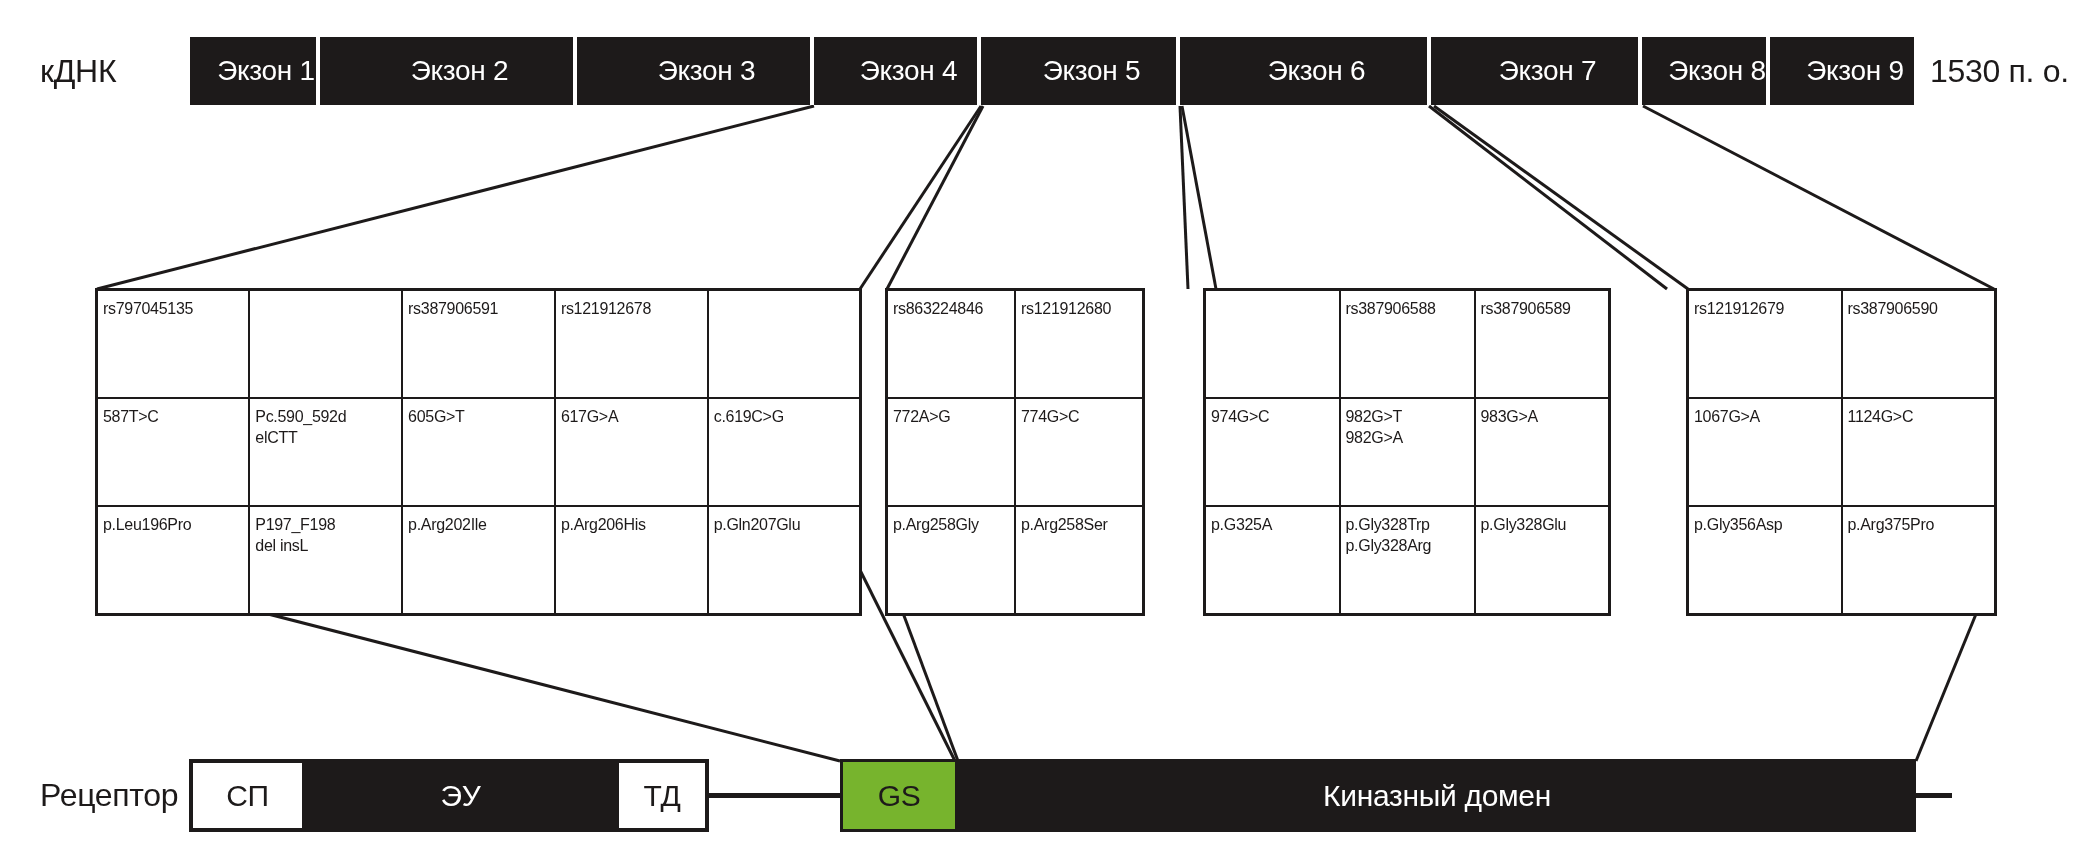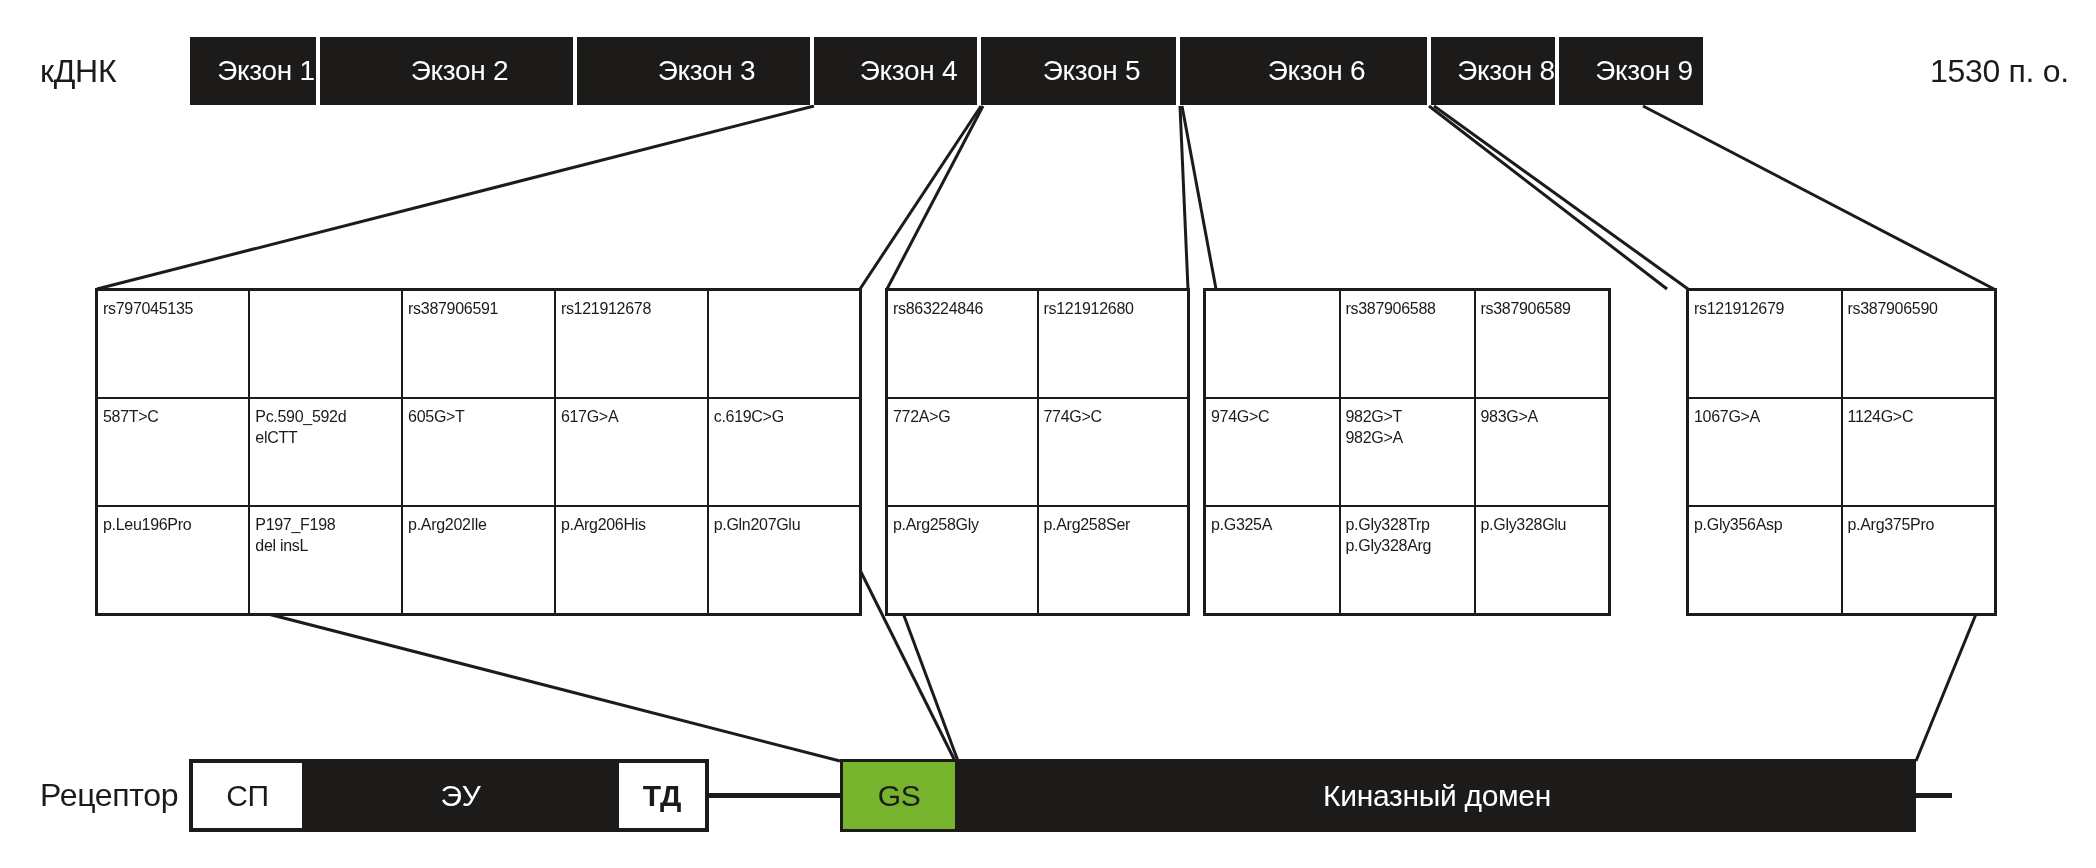--- a/index.html
+++ b/index.html
@@ -78,20 +78,21 @@
 
   <div class="rowlabel" style="left:40px;top:37px;height:68px;">кДНК</div>
 
   <div class="exonbar">
     <div class="exon" style="width:130px;">Экзон 1</div>
     <div class="exon" style="width:257px;">Экзон 2</div>
     <div class="exon" style="width:237px;">Экзон 3</div>
     <div class="exon" style="width:167px;">Экзон 4</div>
     <div class="exon" style="width:199px;">Экзон 5</div>
     <div class="exon" style="width:251px;">Экзон 6</div>
+    <div class="exon" style="width:211px;">Экзон 7</div>
     <div class="exon" style="width:128px;">Экзон 8</div>
     <div class="exon" style="width:144px;">Экзон 9</div>
   </div>
 
   <div class="rowlabel" style="left:1930px;top:37px;height:68px;">1530 п. о.</div>
 
   <table class="mtable" style="left:95px;width:767px;">
     <tbody>
       <tr>
         <td>rs797045135</td>
@@ -112,21 +113,21 @@
         <td>p.Leu196Pro</td>
         <td>P197_F198
 del insL</td>
         <td>p.Arg202Ile</td>
         <td>p.Arg206His</td>
         <td>p.Gln207Glu</td>
       </tr>
     </tbody>
   </table>
 
-  <table class="mtable" style="left:885px;width:305px;">
+  <table class="mtable" style="left:885px;width:260px;">
     <tbody>
       <tr>
         <td>rs863224846</td>
         <td>rs121912680</td>
       </tr>
       <tr>
         <td>772A&gt;G</td>
         <td>774G&gt;C</td>
       </tr>
       <tr>
@@ -172,21 +173,21 @@
         <td>p.Gly356Asp</td>
         <td>p.Arg375Pro</td>
       </tr>
     </tbody>
   </table>
 
   <div class="rowlabel" style="left:40px;top:759px;height:73px;">Рецептор</div>
 
   <div class="dom dom-black" style="left:306px;width:309px;">ЭУ</div>
   <div class="dom dom-white" style="left:189px;width:117px;">СП</div>
-  <div class="dom dom-white" style="left:615px;width:94px;font-weight:bold;">ТД</div>
+  <div class="dom dom-white" style="left:615px;width:94px;">ТД</div>
 
   <div class="hline" style="left:709px;width:131px;"></div>
 
   <div class="dom dom-green" style="left:840px;width:118px;">GS</div>
   <div class="dom dom-black" style="left:958px;width:958px;">Киназный домен</div>
 
   <div class="hline" style="left:1916px;width:36px;"></div>
 
 
 </div>

